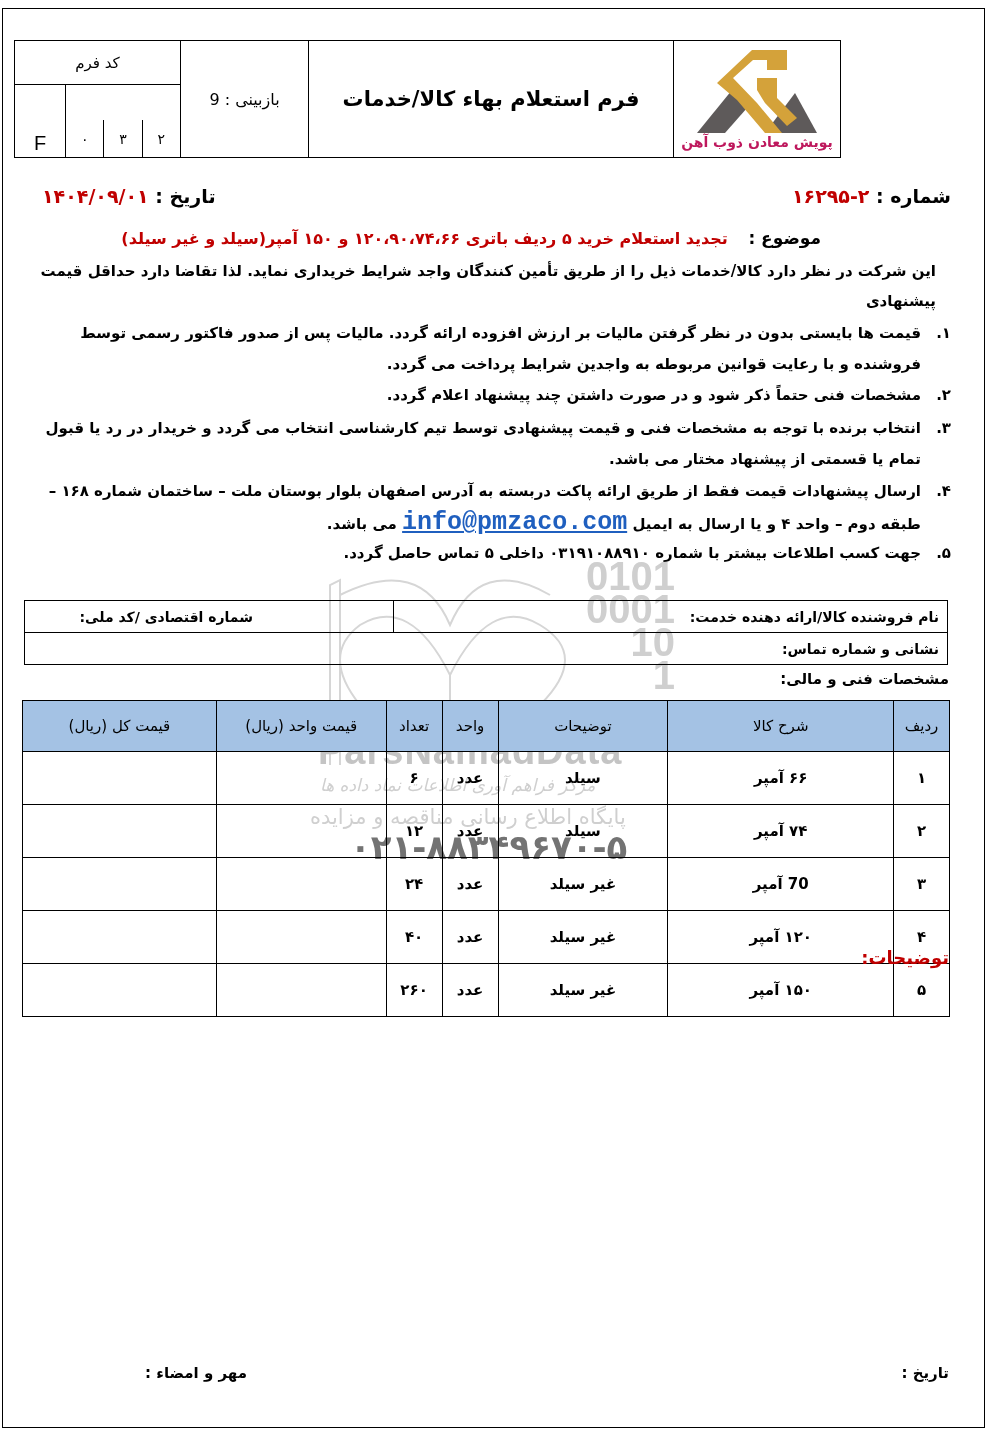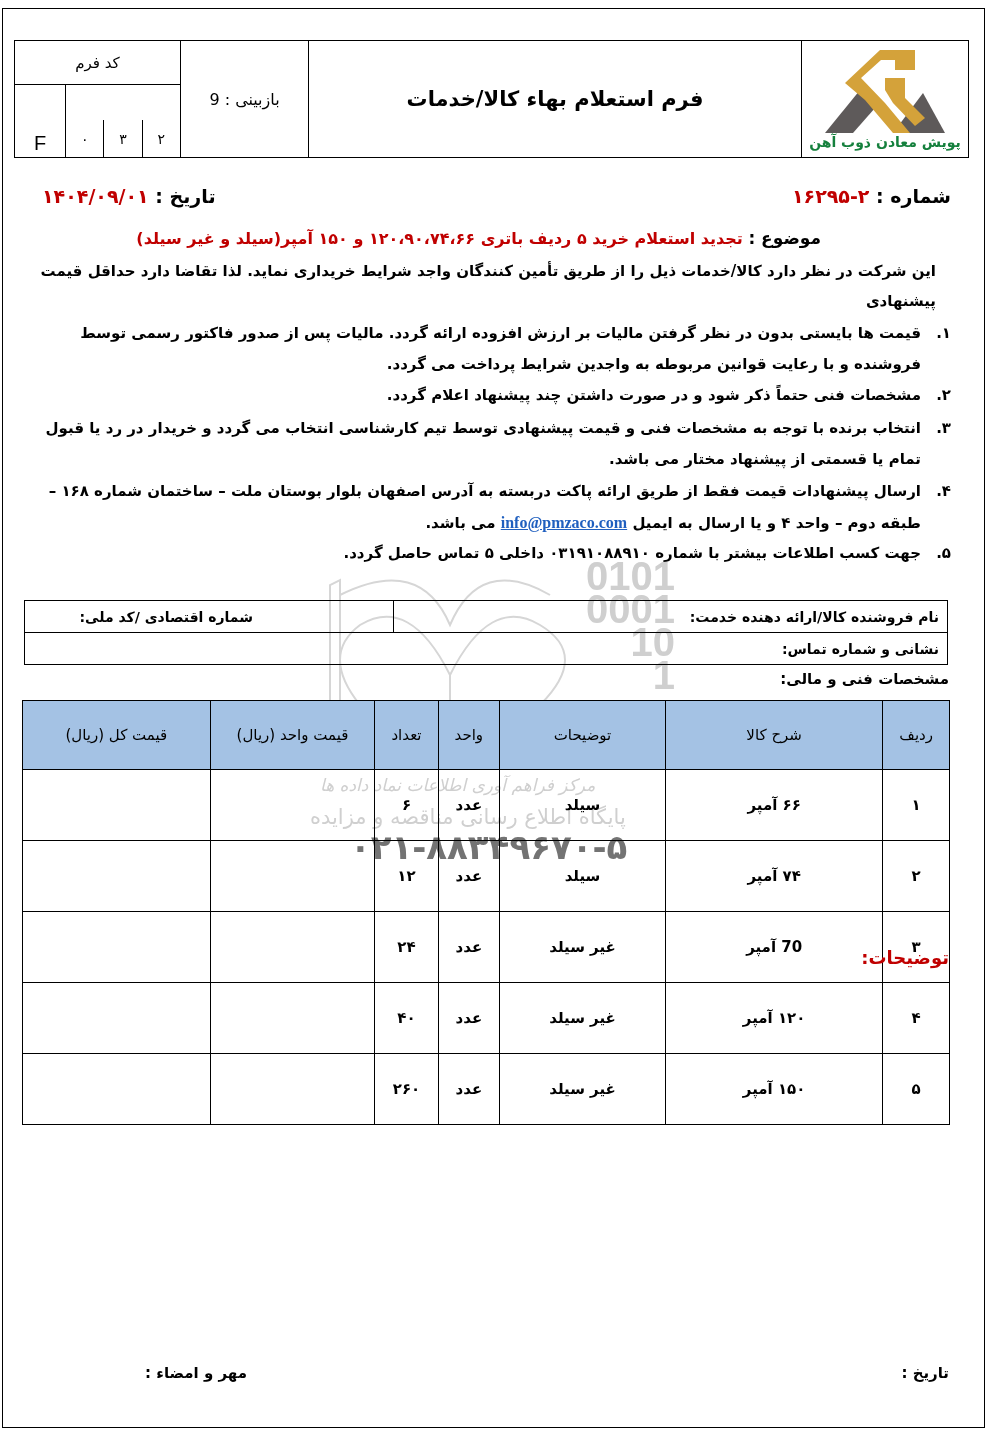--- a/index.html
+++ b/index.html
@@ -1,56 +1,56 @@
 <!DOCTYPE html>
 <html><head>
   <meta charset="utf-8">
   <style>
     html, body { margin:0; padding:0; background:#ffffff; }
     body { width:991px; height:1434px; position:relative; overflow:hidden;
       font-family:"DejaVu Sans", sans-serif; color:#000; }
     .page { position:absolute; left:2px; top:8px; width:983px; height:1420px;
       border:1.5px solid #000; box-sizing:border-box; }
     
-    .hdr { position:absolute; left:14px; top:40px; width:955px; height:118px;
+    .hdr { position:absolute; left:14px; top:40px; width:827px; height:118px;
       border:1.5px solid #000; box-sizing:border-box; display:flex; direction:ltr; }
     .hdr .c-code { width:165px; border-right:1.5px solid #000; display:flex; flex-direction:column; }
     .hdr .c-code .top { height:43px; border-bottom:1.5px solid #000; display:flex; align-items:center; justify-content:center; font-size:15px; direction:rtl; }
     .hdr .c-code .bot { flex:1; display:flex; }
     .hdr .c-code .bot .f { width:50px; border-right:1.5px solid #000; display:flex; align-items:flex-end; justify-content:center; font-family:"Liberation Sans", sans-serif; font-size:20px; padding-bottom:2px; }
     .hdr .c-code .bot .digs { flex:1; display:flex; flex-direction:column; }
     .hdr .c-code .bot .digs .sp { flex:1; }
     .hdr .c-code .bot .digs .row { height:37px; display:flex; }
     .hdr .c-code .bot .digs .row span { flex:1; display:flex; align-items:center; justify-content:center; font-size:14px; border-left:1.5px solid #000; }
     .hdr .c-code .bot .digs .row span:first-child { border-left:none; }
     .hdr .c-rev { width:127px; border-right:1.5px solid #000; display:flex; align-items:center; justify-content:center; font-size:16px; direction:rtl; }
     .hdr .c-title { flex:1; border-right:1.5px solid #000; display:flex; align-items:center; justify-content:center; font-size:21px; font-weight:bold; direction:rtl; }
     .hdr .c-logo { width:166px; display:flex; flex-direction:column; align-items:center; justify-content:center; }
-    .logo-text { color:#15803d; font-size:14px; font-weight:bold; direction:rtl; margin-top:-2px; }
+    .logo-text { color:#be185d; font-size:14px; font-weight:bold; direction:rtl; margin-top:-2px; }
 
     .rtl { direction:rtl; text-align:right; }
     .num-line { position:absolute; top:185px; font-weight:bold; font-size:19px; }
     .red { color:#c00000; }
     .subject { position:absolute; right:170px; top:228px; font-size:16px; font-weight:bold; }
-    .subject .lbl { font-size:17px; }
+    .subject .lbl { font-size:17px;margin-left:15px; }
     .para { position:absolute; right:55px; width:920px; font-size:15px; font-weight:bold; line-height:30px; }
     .item { position:absolute; right:40px; width:910px; font-size:15px; font-weight:bold; line-height:31px; display:flex; direction:rtl; }
     .item .n { width:30px; flex-shrink:0; text-align:right; }
     .item .t { flex:1; }
-    .link { color:#1f5fbf; text-decoration:underline; font-family:Liberation Serif, serif; font-size:16px; font-weight:bold; direction:ltr; unicode-bidi:embed; }
+    .link { color:#1f5fbf; text-decoration:underline; font-family:Liberation Mono, monospace; font-size:25px; font-weight:bold; direction:ltr; unicode-bidi:embed; }
 
     .vendor { position:absolute; left:24px; top:600px; width:924px; border:1.5px solid #000; box-sizing:border-box; direction:rtl; }
     .vendor .r1 { height:31px; display:flex; border-bottom:1.5px solid #000; }
     .vendor .r1 .a { width:545px; border-left:1.5px solid #000; font-weight:bold; font-size:14px; padding-right:8px; display:flex; align-items:center; }
     .vendor .r1 .b { flex:1; font-weight:bold; font-size:14px; padding-right:140px; display:flex; align-items:center; }
     .vendor .r2 { height:31px; font-weight:bold; font-size:14px; padding-right:8px; display:flex; align-items:center; }
     .specs-label { position:absolute; right:42px; top:670px; font-size:15px; font-weight:bold; }
 
     table.items { position:absolute; left:22px; top:700px; width:928px; border-collapse:collapse; direction:rtl; }
-    table.items th, table.items td { border:1.5px solid #000; text-align:center; font-size:15px; height:38px; padding:16px; }
+    table.items th, table.items td { border:1.5px solid #000; text-align:center; font-size:15px; height:38px; padding:7px; }
     table.items th { background:#a4c2e4; font-weight:normal; height:36px; }
     table.items td { font-weight:bold; }
     .notes { position:absolute; right:42px; top:947px; font-size:18px; font-weight:bold; color:#c00000; }
 
     .foot { position:absolute; top:1364px; font-size:15px; font-weight:bold; }
 
     .wm { position:absolute; pointer-events:none; color:#c8c8c8; font-family:"Liberation Sans", sans-serif; }
   </style>
 </head>
 <body>

